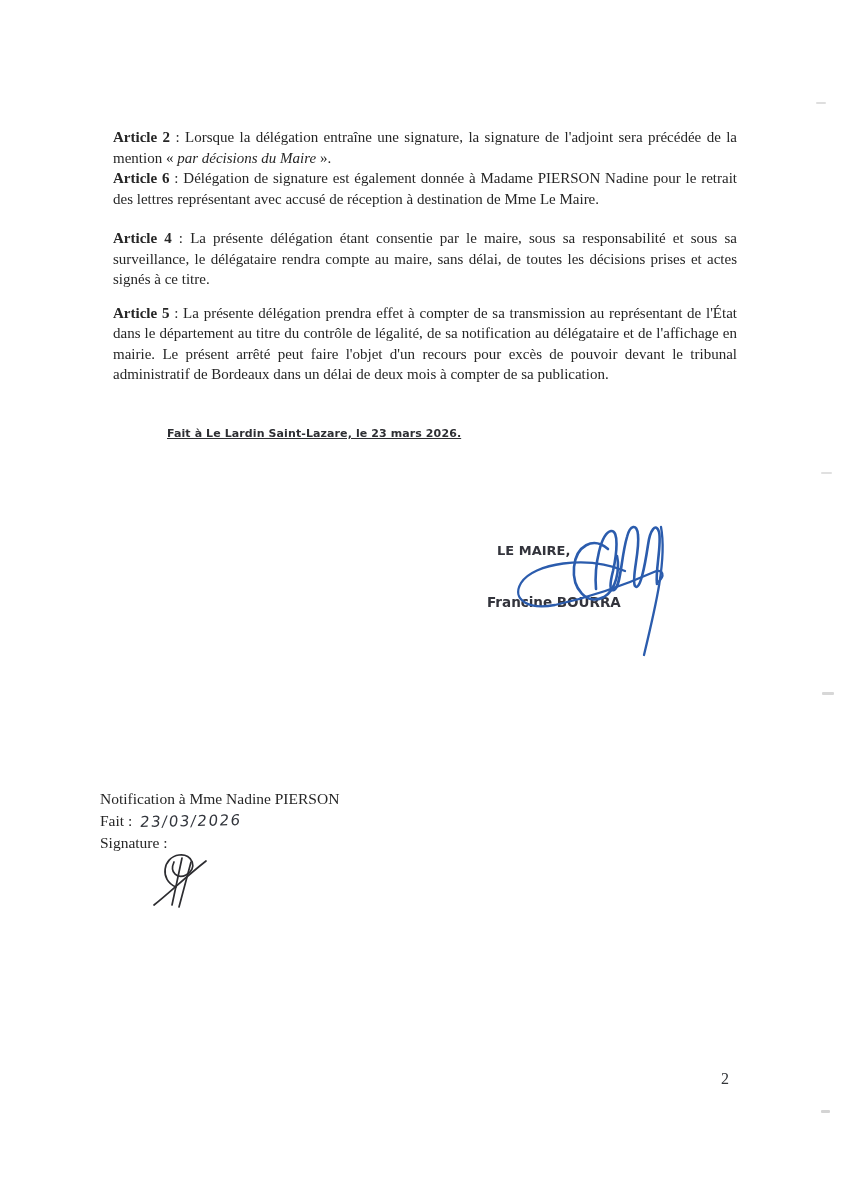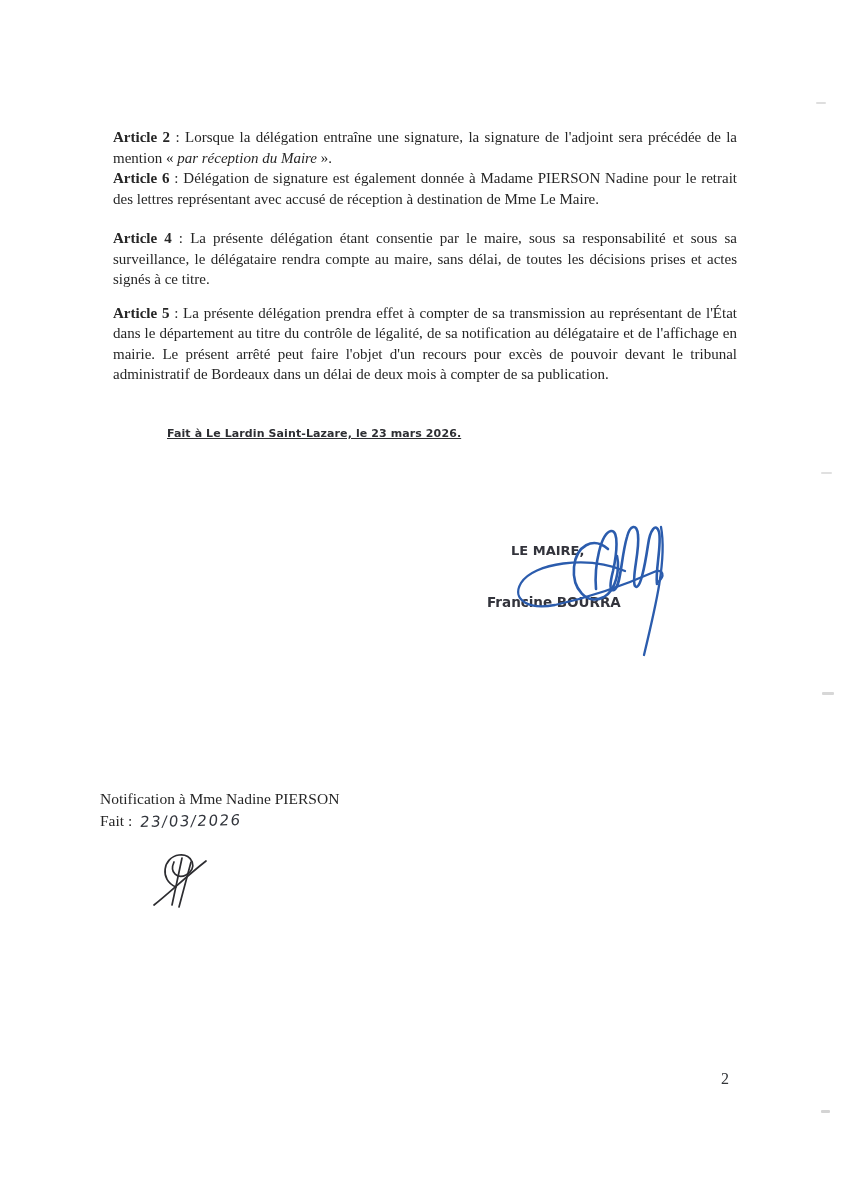--- a/index.html
+++ b/index.html
@@ -30,21 +30,21 @@
     position:absolute;left:167px;top:427px;
     font-family:"DejaVu Sans", sans-serif;
     font-weight:bold;font-size:11px;
     color:#2e2f33;
     text-decoration:underline;
     letter-spacing:0.1px;
     white-space:nowrap;
   }
   
   .maire-title{
-    position:absolute;left:511px;top:543px;
+    position:absolute;left:497px;top:543px;
     font-family:"DejaVu Sans", sans-serif;
     font-weight:bold;font-size:13px;color:#33343c;
     white-space:nowrap;
   }
   .maire-name{
     position:absolute;left:487px;top:594px;
     font-family:"DejaVu Sans", sans-serif;
     font-weight:bold;font-size:13.5px;color:#33343c;
     white-space:nowrap;
   }
@@ -75,21 +75,21 @@
   .m2{left:821px;top:472px;width:11px;height:2px;opacity:.5;}
   .m3{left:822px;top:692px;width:12px;height:3px;opacity:.65;}
   .m4{left:821px;top:1110px;width:9px;height:3px;opacity:.7;}
 </style>
 </head>
 <body>
 
 <div class="page">
 
   <div class="bodytext">
-    <p><span class="art-label">Article 2</span><span> : </span><span>Lorsque la délégation entraîne une signature, la signature de l'adjoint sera précédée de la mention « </span><span class="it">par réception du Maire</span><span> ».</span></p>
+    <p><span class="art-label">Article 2</span><span> : </span><span>Lorsque la délégation entraîne une signature, la signature de l'adjoint sera précédée de la mention « </span><span class="it">par décisions du Maire</span><span> ».</span></p>
     <p><span class="art-label">Article 6</span><span> : </span><span>Délégation de signature est également donnée à Madame PIERSON Nadine pour le retrait des lettres représentant avec accusé de réception à destination de Mme Le Maire.</span></p>
     <p class="gap-lg"><span class="art-label">Article 4</span><span> : </span><span>La présente délégation étant consentie par le maire, sous sa responsabilité et sous sa surveillance, le délégataire rendra compte au maire, sans délai, de toutes les décisions prises et actes signés à ce titre.</span></p>
     <p class="gap-sm"><span class="art-label">Article 5</span><span> : </span><span>La présente délégation prendra effet à compter de sa transmission au représentant de l'État dans le département au titre du contrôle de légalité, de sa notification au délégataire et de l'affichage en mairie. Le présent arrêté peut faire l'objet d'un recours pour excès de pouvoir devant le tribunal administratif de Bordeaux dans un délai de deux mois à compter de sa publication.</span></p>
   </div>
 
   <div class="fait-line">Fait à Le Lardin Saint-Lazare, le 23 mars 2026.</div>
 
   <div class="maire-title">LE MAIRE,</div>
   <div class="maire-name">Francine BOURRA</div>
 
@@ -100,20 +100,21 @@
     <path d="M 133 40 C 118 27 101 37 99 58 C 97 80 112 97 129 88 C 141 81 145 61 142 47" stroke="#2b5cad" stroke-width="2.6" stroke-linecap="round"></path>
 
     <path d="M 121 80 C 119 56 126 24 136 22 C 144 21 142 44 138 62 C 135 74 134 83 139 81 C 146 78 146 48 152 28 C 155 16 162 14 163 26 C 165 42 156 70 160 77 C 165 83 170 56 173 36 C 175 21 181 13 184 23 C 187 35 180 62 182 75" stroke="#2b5cad" stroke-width="2.6" stroke-linecap="round"></path>
 
     <path d="M 186 18 C 192 50 181 96 169 146" stroke="#2b5cad" stroke-width="2.3" stroke-linecap="round"></path>
   </svg>
 
   <div class="notif">
     <div class="row">Notification à Mme Nadine PIERSON</div>
     <div class="row"><span>Fait :</span><span class="hand-date">23/03/2026</span></div>
+    <div class="row">Signature :</div>
   </div>
 
   <svg class="notif-sig-svg" viewBox="0 0 64 62" fill="none">
 
     <path d="M 30 38 C 13 31 17 8 33 6 C 47 4 52 20 40 26 C 32 30 23 24 28 13" stroke="#2d2d31" stroke-width="1.7" stroke-linecap="round"></path>
 
     <path d="M 36 9 L 26 56" stroke="#2d2d31" stroke-width="1.7" stroke-linecap="round"></path>
     <path d="M 45 13 L 33 58" stroke="#2d2d31" stroke-width="1.7" stroke-linecap="round"></path>
 
     <path d="M 8 56 C 22 45 42 26 60 12" stroke="#2d2d31" stroke-width="1.7" stroke-linecap="round"></path>

